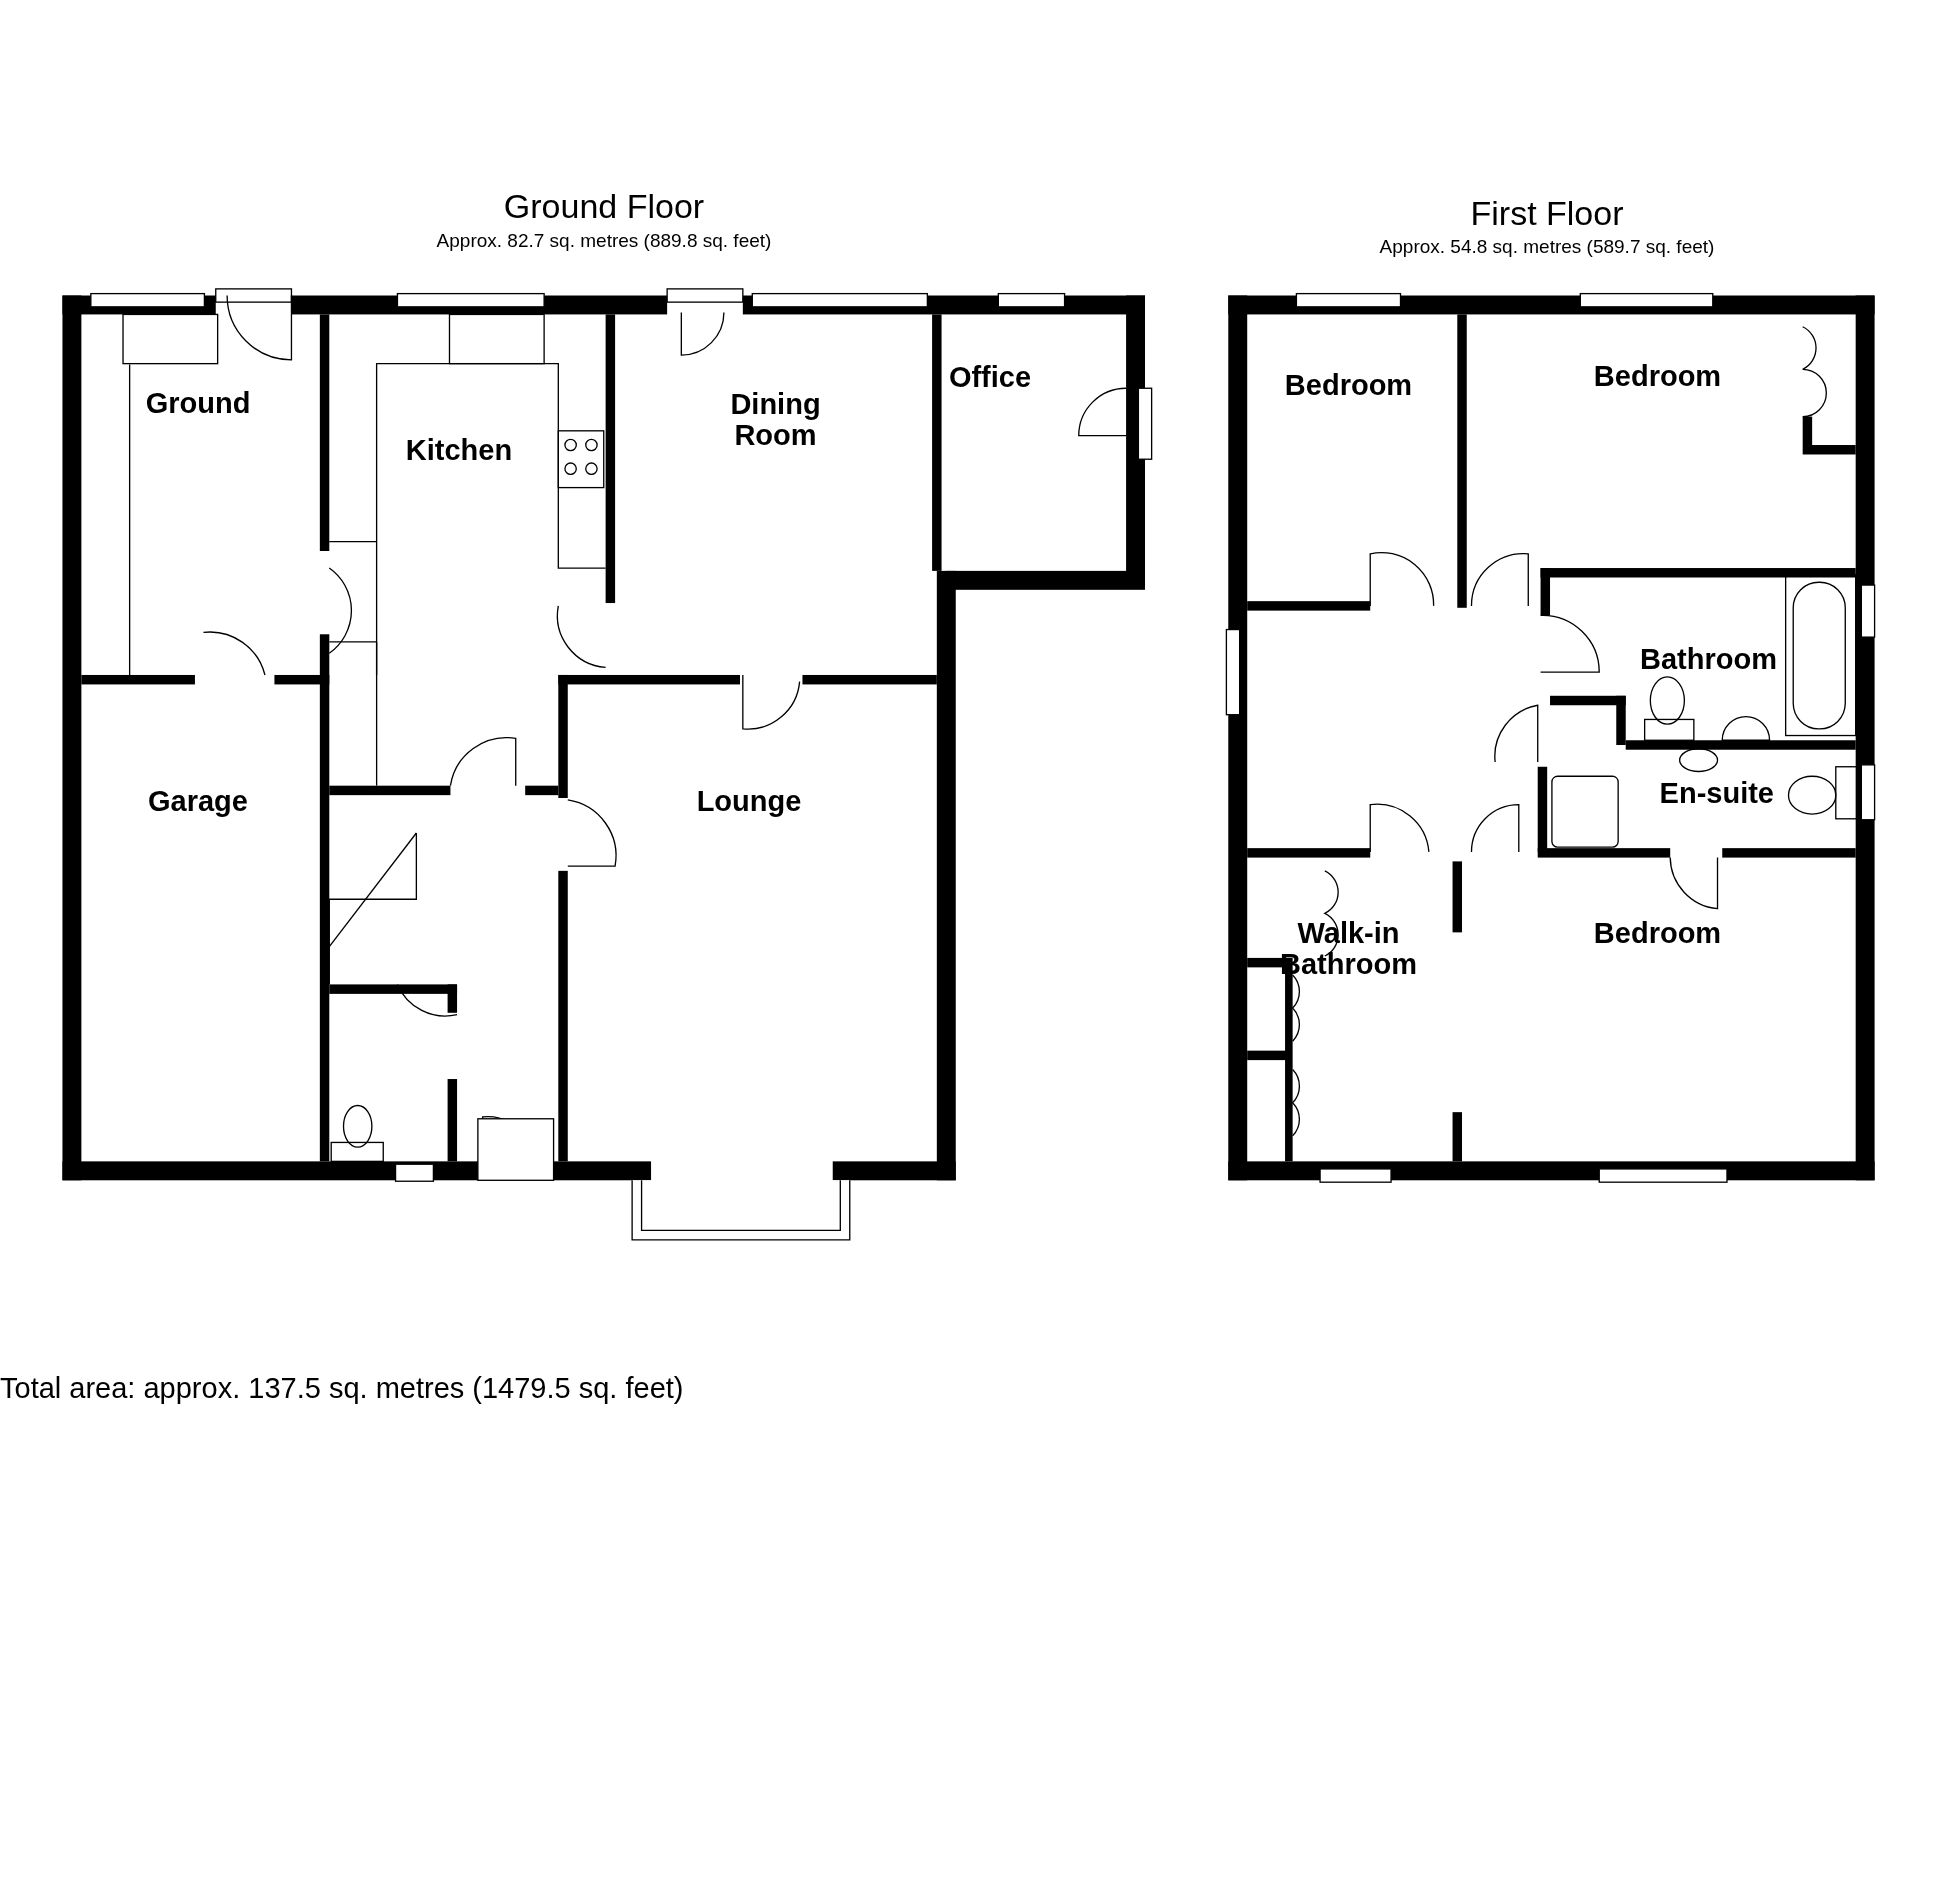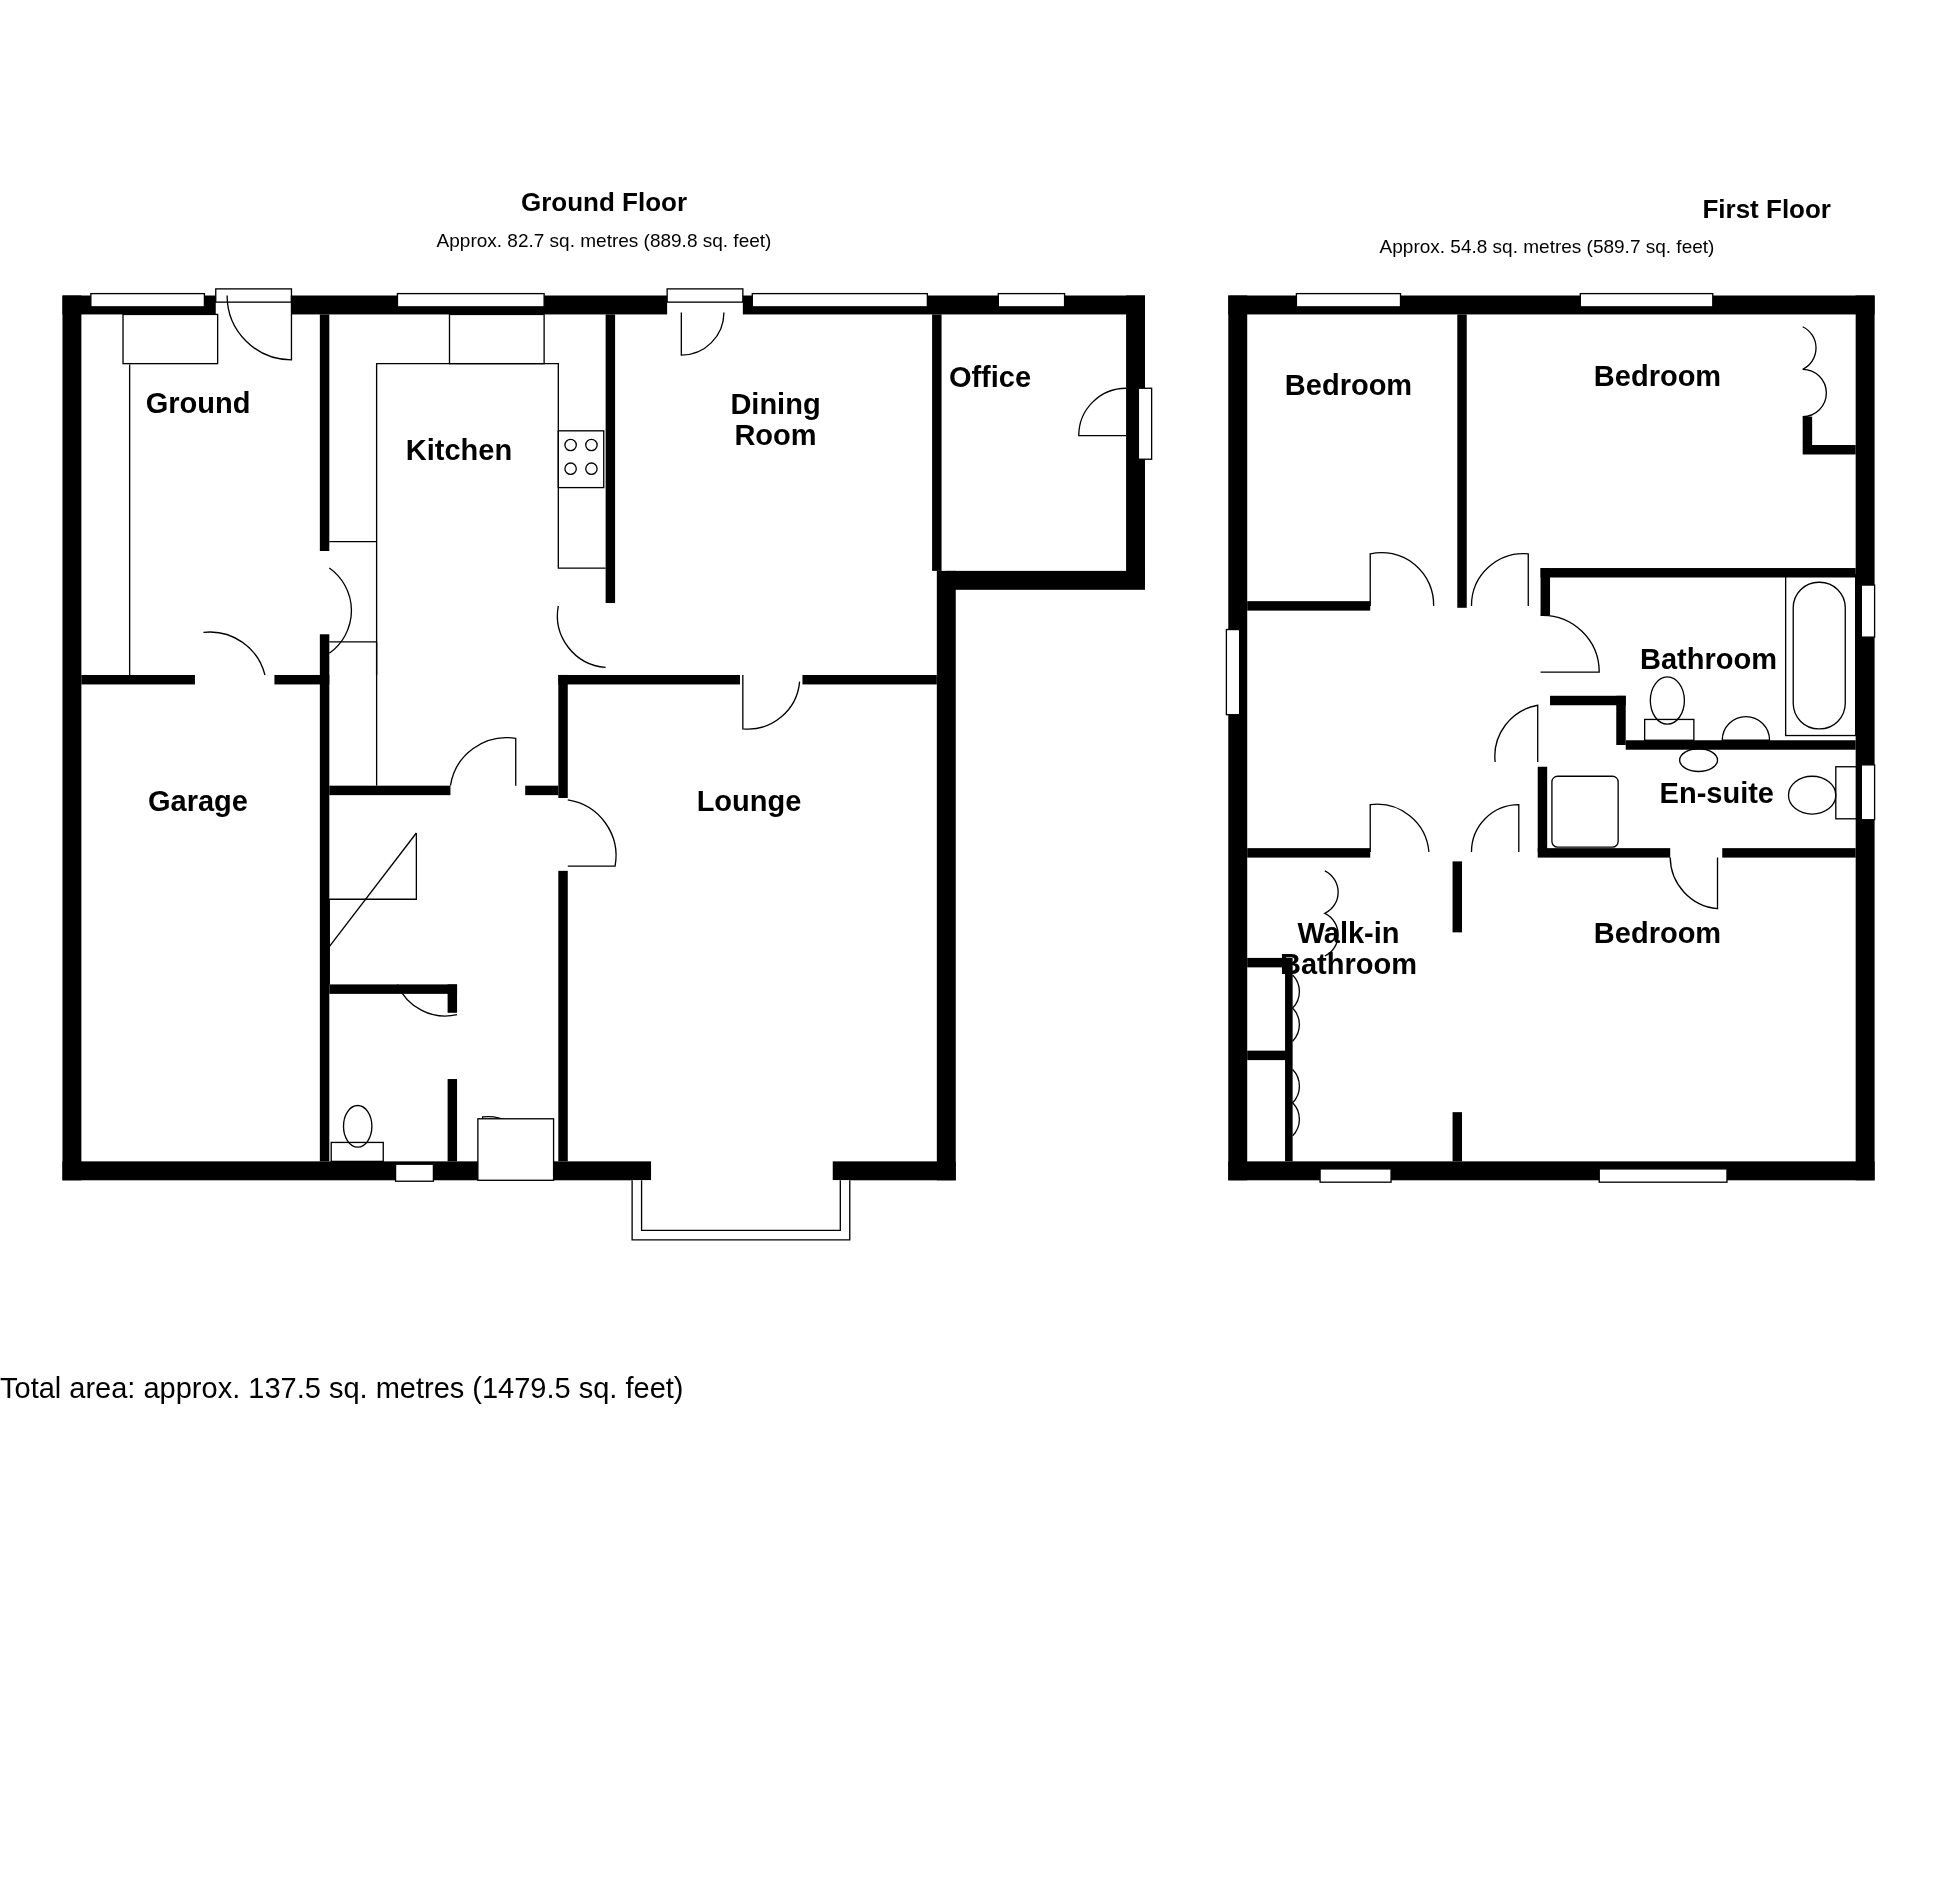--- a/index.html
+++ b/index.html
@@ -1,33 +1,33 @@
 <!DOCTYPE html>
 <html style="font-size:15px"><head>
 <meta charset="utf-8">
 <style>
   html, body { margin: 0; padding: 0; background: #ffffff; }
   body { width: 1938px; height: 1895px; position: relative; overflow: hidden;
          font-family: "Liberation Sans", sans-serif; color: #000; }
-  .floor-title { position: absolute; font-weight: bold; font-size: 26px; text-align: center; width: 568px; }
+  .floor-title { position: absolute; font-weight: normal; font-size: 34px; text-align: center; width: 568px; }
   .floor-sub { position: absolute; font-size: 19px; text-align: center; width: 568px; }
   .room-label { position: absolute; font-weight: bold; font-size: 29px; text-align: center; line-height: 31px; white-space: pre-line; }
   .total { position: absolute; left: 0; width: 1938px; top: 1372px; text-align: left; font-size: 29px; }
   svg { position: absolute; left: 0; top: 0; }
   .wall { fill: #000; }
   .thin { fill: none; stroke: #000; stroke-width: 1.4; }
   .win { fill: #fff; stroke: #000; stroke-width: 1.4; }
   .gap { fill: #fff; }
 </style>
 </head>
 <body>
 
 <div class="floor-title" style="left:320px; top:187px;">Ground Floor</div>
 <div class="floor-sub" style="left:320px; top:230px;">Approx. 82.7 sq. metres (889.8 sq. feet)</div>
-<div class="floor-title" style="left:1263px; top:194px;text-align:right;">First Floor</div>
+<div class="floor-title" style="left:1263px; top:194px;">First Floor</div>
 <div class="floor-sub" style="left:1263px; top:236px;">Approx. 54.8 sq. metres (589.7 sq. feet)</div>
 
 <svg width="1938" height="1895" viewBox="0 0 2048 2002">
 
   <g>
 
     <rect class="wall" x="66" y="312" width="20" height="935"></rect>
     <rect class="wall" x="66" y="312" width="1144" height="20"></rect>
     <rect class="wall" x="66" y="1227" width="622" height="20"></rect>
     <rect class="wall" x="880" y="1227" width="130" height="20"></rect>

